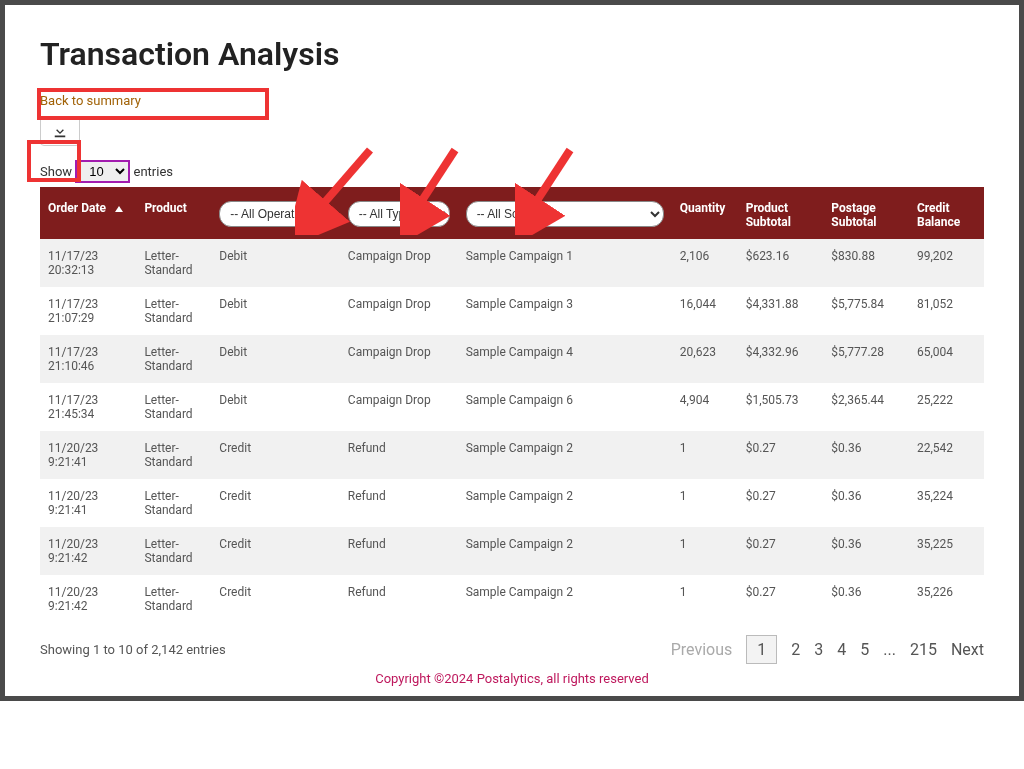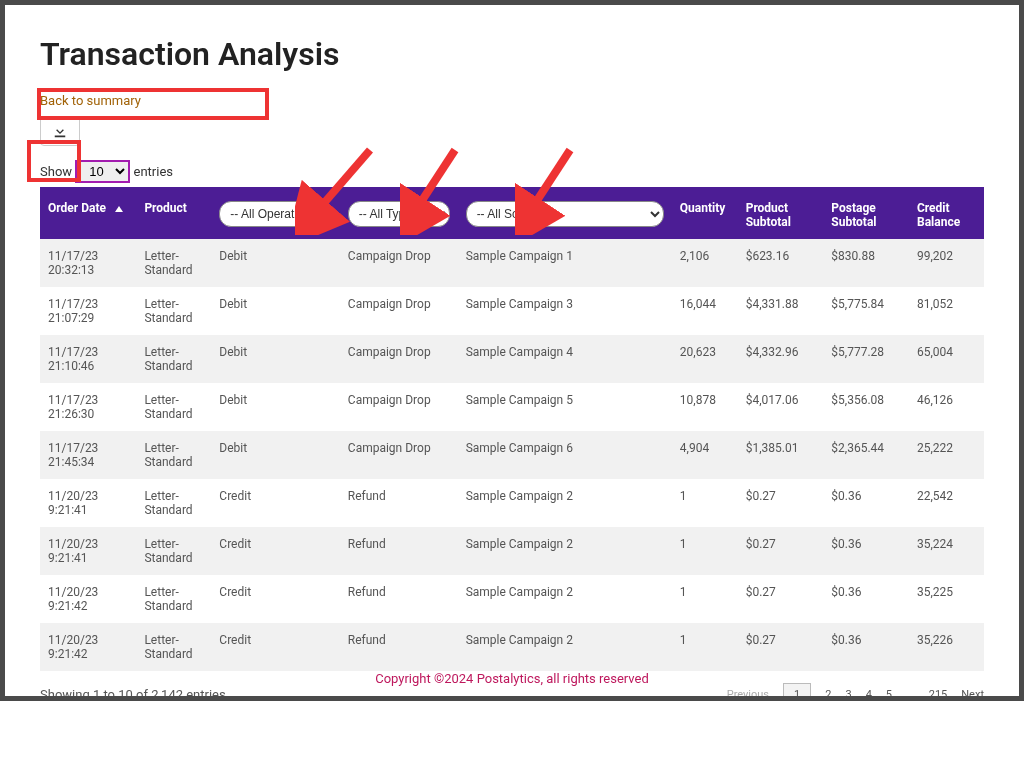--- a/index.html
+++ b/index.html
@@ -74,21 +74,21 @@
     border: 2px solid #a21caf;
   }
 
   table.data {
     width: 100%;
     border-collapse: collapse;
     margin-top: 4px;
     font-size: 12px;
   }
   table.data thead th {
-    background: #4c1d95;
+    background: #7f1d1d;
     color: #fff;
     font-weight: 700;
     text-align: left;
     padding: 14px 8px 10px 8px;
     vertical-align: top;
     font-size: 12px;
   }
   table.data thead th.sorted {
     position: relative;
   }
@@ -129,21 +129,21 @@
     color: #555;
   }
   .pager {
     display: flex;
     align-items: center;
     gap: 14px;
   }
   .pager .pg {
     color: #555;
     cursor: pointer;
-    font-size: 11px;
+    font-size: 16px;
   }
   .pager .pg.current {
     border: 1px solid #bbb;
     padding: 4px 10px;
     background: #f3f3f3;
     color: #555;
   }
   .pager .pg.disabled { color: #aaa; cursor: default; }
 
   .copyright {
@@ -241,38 +241,27 @@
             <td class="c-prod">Letter-Standard</td>
             <td class="c-op">Debit</td>
             <td class="c-type">Campaign Drop</td>
             <td class="c-src">Sample Campaign 4</td>
             <td class="c-qty">20,623</td>
             <td class="c-psub">$4,332.96</td>
             <td class="c-post">$5,777.28</td>
             <td class="c-bal">65,004</td>
           </tr>
           <tr>
-            <td class="c-date">11/17/23 21:26:30</td>
-            <td class="c-prod">Letter-Standard</td>
-            <td class="c-op">Debit</td>
-            <td class="c-type">Campaign Drop</td>
-            <td class="c-src">Sample Campaign 5</td>
-            <td class="c-qty">10,878</td>
-            <td class="c-psub">$4,017.06</td>
-            <td class="c-post">$5,356.08</td>
-            <td class="c-bal">46,126</td>
-          </tr>
-          <tr>
             <td class="c-date">11/17/23 21:45:34</td>
             <td class="c-prod">Letter-Standard</td>
             <td class="c-op">Debit</td>
             <td class="c-type">Campaign Drop</td>
             <td class="c-src">Sample Campaign 6</td>
             <td class="c-qty">4,904</td>
-            <td class="c-psub">$1,385.01</td>
+            <td class="c-psub">$1,505.73</td>
             <td class="c-post">$2,365.44</td>
             <td class="c-bal">25,222</td>
           </tr>
           <tr>
             <td class="c-date">11/20/23 9:21:41</td>
             <td class="c-prod">Letter-Standard</td>
             <td class="c-op">Credit</td>
             <td class="c-type">Refund</td>
             <td class="c-src">Sample Campaign 2</td>
             <td class="c-qty">1</td>

